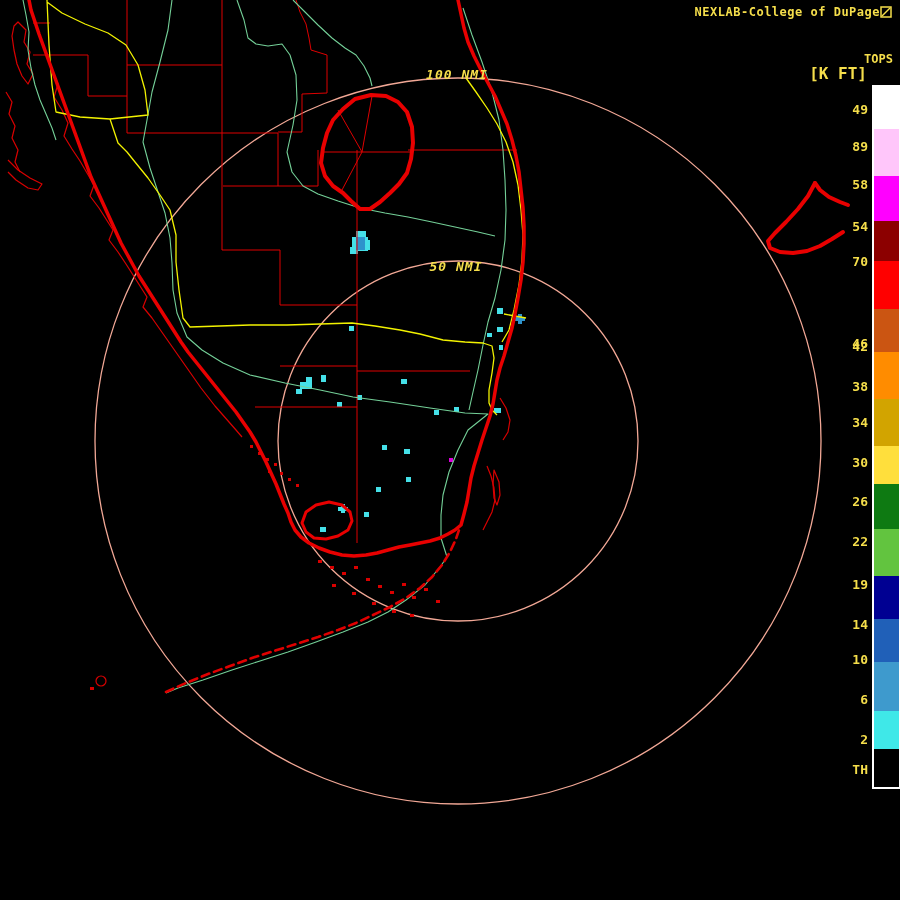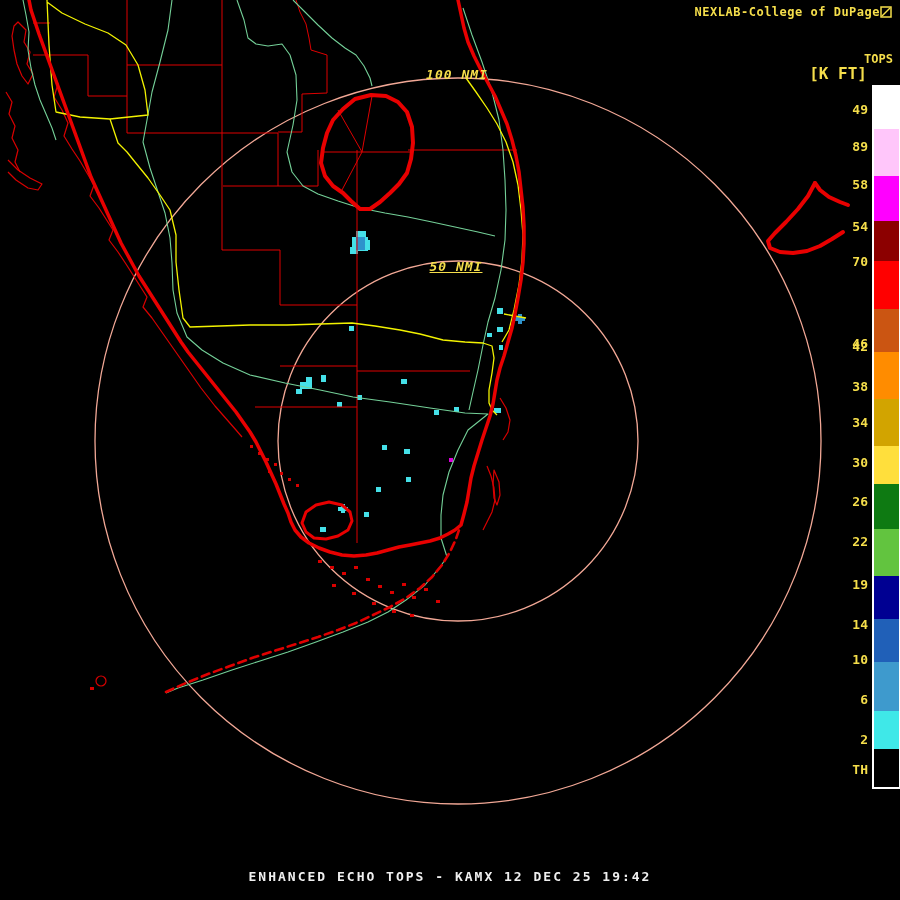--- a/index.html
+++ b/index.html
@@ -16,21 +16,21 @@
   #legend-units{position:absolute;top:64px;right:33px;color:#F5DE4B;font-size:16px;font-weight:bold;z-index:5;}
   #legend-bar{position:absolute;left:872px;top:85px;width:25px;border:2px solid #fff;z-index:5;background:#000;}
   .band{width:25px;}
   #legend-labels{position:absolute;left:0;top:0;z-index:5;}
   .leg-label{position:absolute;width:38px;left:830px;text-align:right;color:#F5DE4B;
              font-size:13px;font-weight:bold;line-height:14px;}
   
   .ring-label{position:absolute;z-index:4;color:#F5DE4B;font-size:13px;font-weight:bold;
               font-style:italic;text-align:center;letter-spacing:1px;}
   #ring-label-outer{left:417px;top:67px;width:80px;}
-  #ring-label-inner{left:423px;top:259px;width:66px;text-decoration:underline;}
+  #ring-label-inner{left:423px;top:259px;width:66px;}
   
   #footer{position:absolute;left:0;top:869px;width:900px;text-align:center;z-index:5;
           color:#EFEFEF;font-size:13px;font-weight:bold;letter-spacing:2px;}
   
   .ring{stroke:#F2A896;stroke-width:1.3;fill:none;}
   .county{stroke:#DE0000;stroke-width:1;fill:none;}
   .coast{stroke:#E80000;stroke-width:3.5;fill:none;stroke-linejoin:round;stroke-linecap:round;}
   .coast-thin{stroke:#D80000;stroke-width:1.2;fill:none;stroke-linejoin:round;}
   .lake{stroke:#E80000;stroke-width:4;fill:none;stroke-linejoin:round;stroke-linecap:round;}
   .keys{stroke:#E00000;stroke-width:2.6;fill:none;stroke-dasharray:8 5;stroke-linecap:round;}
@@ -219,15 +219,14 @@
       <div class="leg-label" style="top: 495px;">26</div>
       <div class="leg-label" style="top: 535px;">22</div>
       <div class="leg-label" style="top: 578px;">19</div>
       <div class="leg-label" style="top: 618px;">14</div>
       <div class="leg-label" style="top: 653px;">10</div>
       <div class="leg-label" style="top: 693px;">6</div>
       <div class="leg-label" style="top: 733px;">2</div>
       <div class="leg-label" style="top: 763px;">TH</div>
     </div>
 
-  <div id="footer">ENHANCED ECHO TOPS - KAMX 12 DEC 25 19:42</div>
 
 </div>
 
 </body></html>

